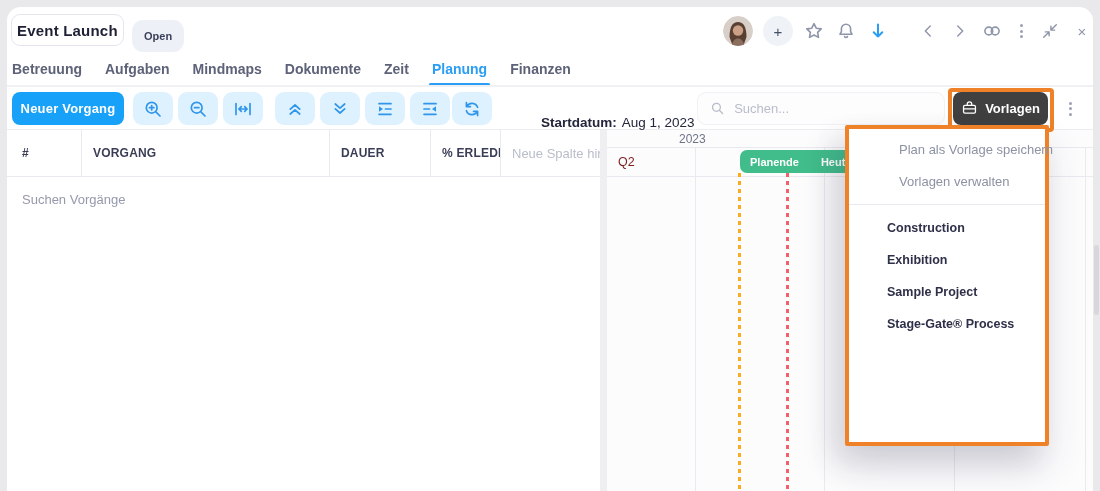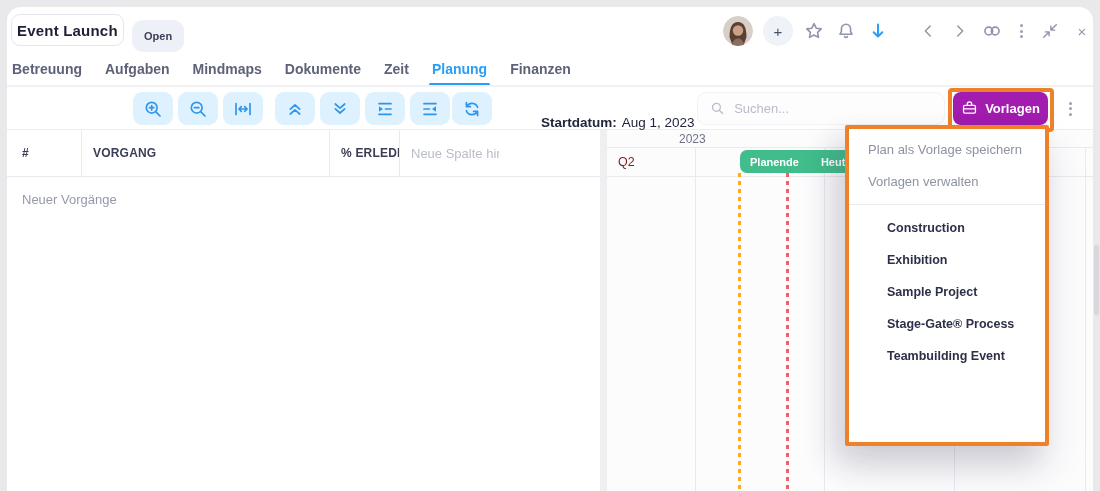--- a/index.html
+++ b/index.html
@@ -80,21 +80,21 @@
   .search {
     position:absolute; left:690px; top:5px; width:248px; height:33px;
     border-radius:9px; background:#fdfdfe; border:1px solid #f1f2f6;
     display:flex; align-items:center; padding:0 12px; gap:9px;
   }
   .search svg { stroke:#b9bdc9; fill:none; stroke-width:1.7; stroke-linecap:round; }
   .search input { border:none; outline:none; background:transparent; font-size:13px; color:#3c3f58; width:100%; font-family:inherit; }
   .search input::placeholder { color:#b9bdc9; }
   .btn-templates {
     position:absolute; left:946px; top:5px; width:95px; height:33px;
-    background:#a21caf; border-radius:8px; color:#fff;
+    background:#404040; border-radius:8px; color:#fff;
     display:flex; align-items:center; justify-content:center; gap:7px;
     font-size:13px; font-weight:700; cursor:pointer;
   }
   .btn-templates svg { stroke:#fff; fill:none; stroke-width:1.5; stroke-linecap:round; stroke-linejoin:round; }
   .toolbar-kebab { position:absolute; left:1053px; top:5px; width:20px; height:33px; }
   .toolbar-kebab .kebab { height:33px; margin:0 auto; }
 
   
   .table-pane { position:absolute; left:0; top:123px; width:593px; bottom:0; background:#fff; }
   .thead { position:absolute; top:0; left:0; right:0; height:47px; border-bottom:1px solid #e9eaef; display:flex; }
@@ -134,21 +134,21 @@
     position:absolute; left:941px; top:81px; width:106px; height:44px;
     border:4px solid #ef8228; border-radius:4px; pointer-events:none; z-index:8;
   }
   .dropdown {
     position:absolute; left:838px; top:118px; width:204px; height:321px;
     background:#fff; border:4px solid #ef8228; border-radius:2px;
     box-shadow:-14px 16px 30px rgba(50,50,80,.14), 0 20px 38px rgba(50,50,80,.12);
     z-index:9; padding-top:5px;
   }
   .menu-item { height:32px; line-height:32px; padding-left:19px; font-size:13px; white-space:nowrap; cursor:pointer; }
-  .menu-item.action { color:#8d92a4; }
+  .menu-item.action { color:#8d92a4;margin-left:31px; }
   .menu-item.template { color:#2d3048; font-weight:700; font-size:12.5px;padding-left:38px; }
   .menu-divider { height:1px; background:#e9eaef; margin:6px 0 7px 0; }
 
   
   .scroll-thumb { position:absolute; left:1094px; top:245px; width:5px; height:70px; border-radius:3px; background:#d7d7dc; cursor:pointer; }
 </style>
 </head>
 <body>
 
 <div class="page">
@@ -218,20 +218,21 @@
       <div class="tab">Aufgaben</div>
       <div class="tab">Mindmaps</div>
       <div class="tab">Dokumente</div>
       <div class="tab">Zeit</div>
       <div class="tab active">Planung</div>
       <div class="tab">Finanzen</div>
     </div>
     <div class="hr1"></div>
 
     <div class="toolbar">
+      <div class="btn-primary">Neuer Vorgang</div>
 
       <div class="icon-btn" style="left:126px">
         <svg width="20" height="20" viewBox="0 0 20 20">
             <circle cx="8.7" cy="8.7" r="5.4"></circle>
             <path d="M12.9 12.9L17 17M8.7 6.5v4.4M6.5 8.7h4.4"></path>
           </svg>
       </div>
       <div class="icon-btn" style="left:171px">
         <svg width="20" height="20" viewBox="0 0 20 20">
             <circle cx="8.7" cy="8.7" r="5.4"></circle>
@@ -299,24 +300,25 @@
             <i></i>
             <i></i>
           </div>
       </div>
     </div>
 
     <div class="table-pane">
       <div class="thead">
         <div class="th c0">#</div>
         <div class="th c1">VORGANG</div>
+        <div class="th c2">DAUER</div>
         <div class="th c3">% ERLEDI…</div>
         <div class="th c4">Neue Spalte hir</div>
       </div>
-      <div class="empty-msg">Neuer Vorgänge</div>
+      <div class="empty-msg">Suchen Vorgänge</div>
     </div>
 
     <div class="splitter"></div>
 
     <div class="gantt">
       <div class="g-yearrow">
         <span class="g-year">2023</span>
       </div>
       <div class="g-qrow">
         <span class="g-q">Q2</span>
@@ -337,19 +339,18 @@
     <div class="hl-box"></div>
 
     <div class="dropdown">
       <div class="menu-item action">Plan als Vorlage speichern</div>
       <div class="menu-item action">Vorlagen verwalten</div>
       <div class="menu-divider"></div>
       <div class="menu-item template">Construction</div>
       <div class="menu-item template">Exhibition</div>
       <div class="menu-item template">Sample Project</div>
       <div class="menu-item template">Stage-Gate® Process</div>
-      <div class="menu-item template">Teambuilding Event</div>
     </div>
 
   </div>
 
   <div class="scroll-thumb"></div>
 </div>
 
 </body></html>

